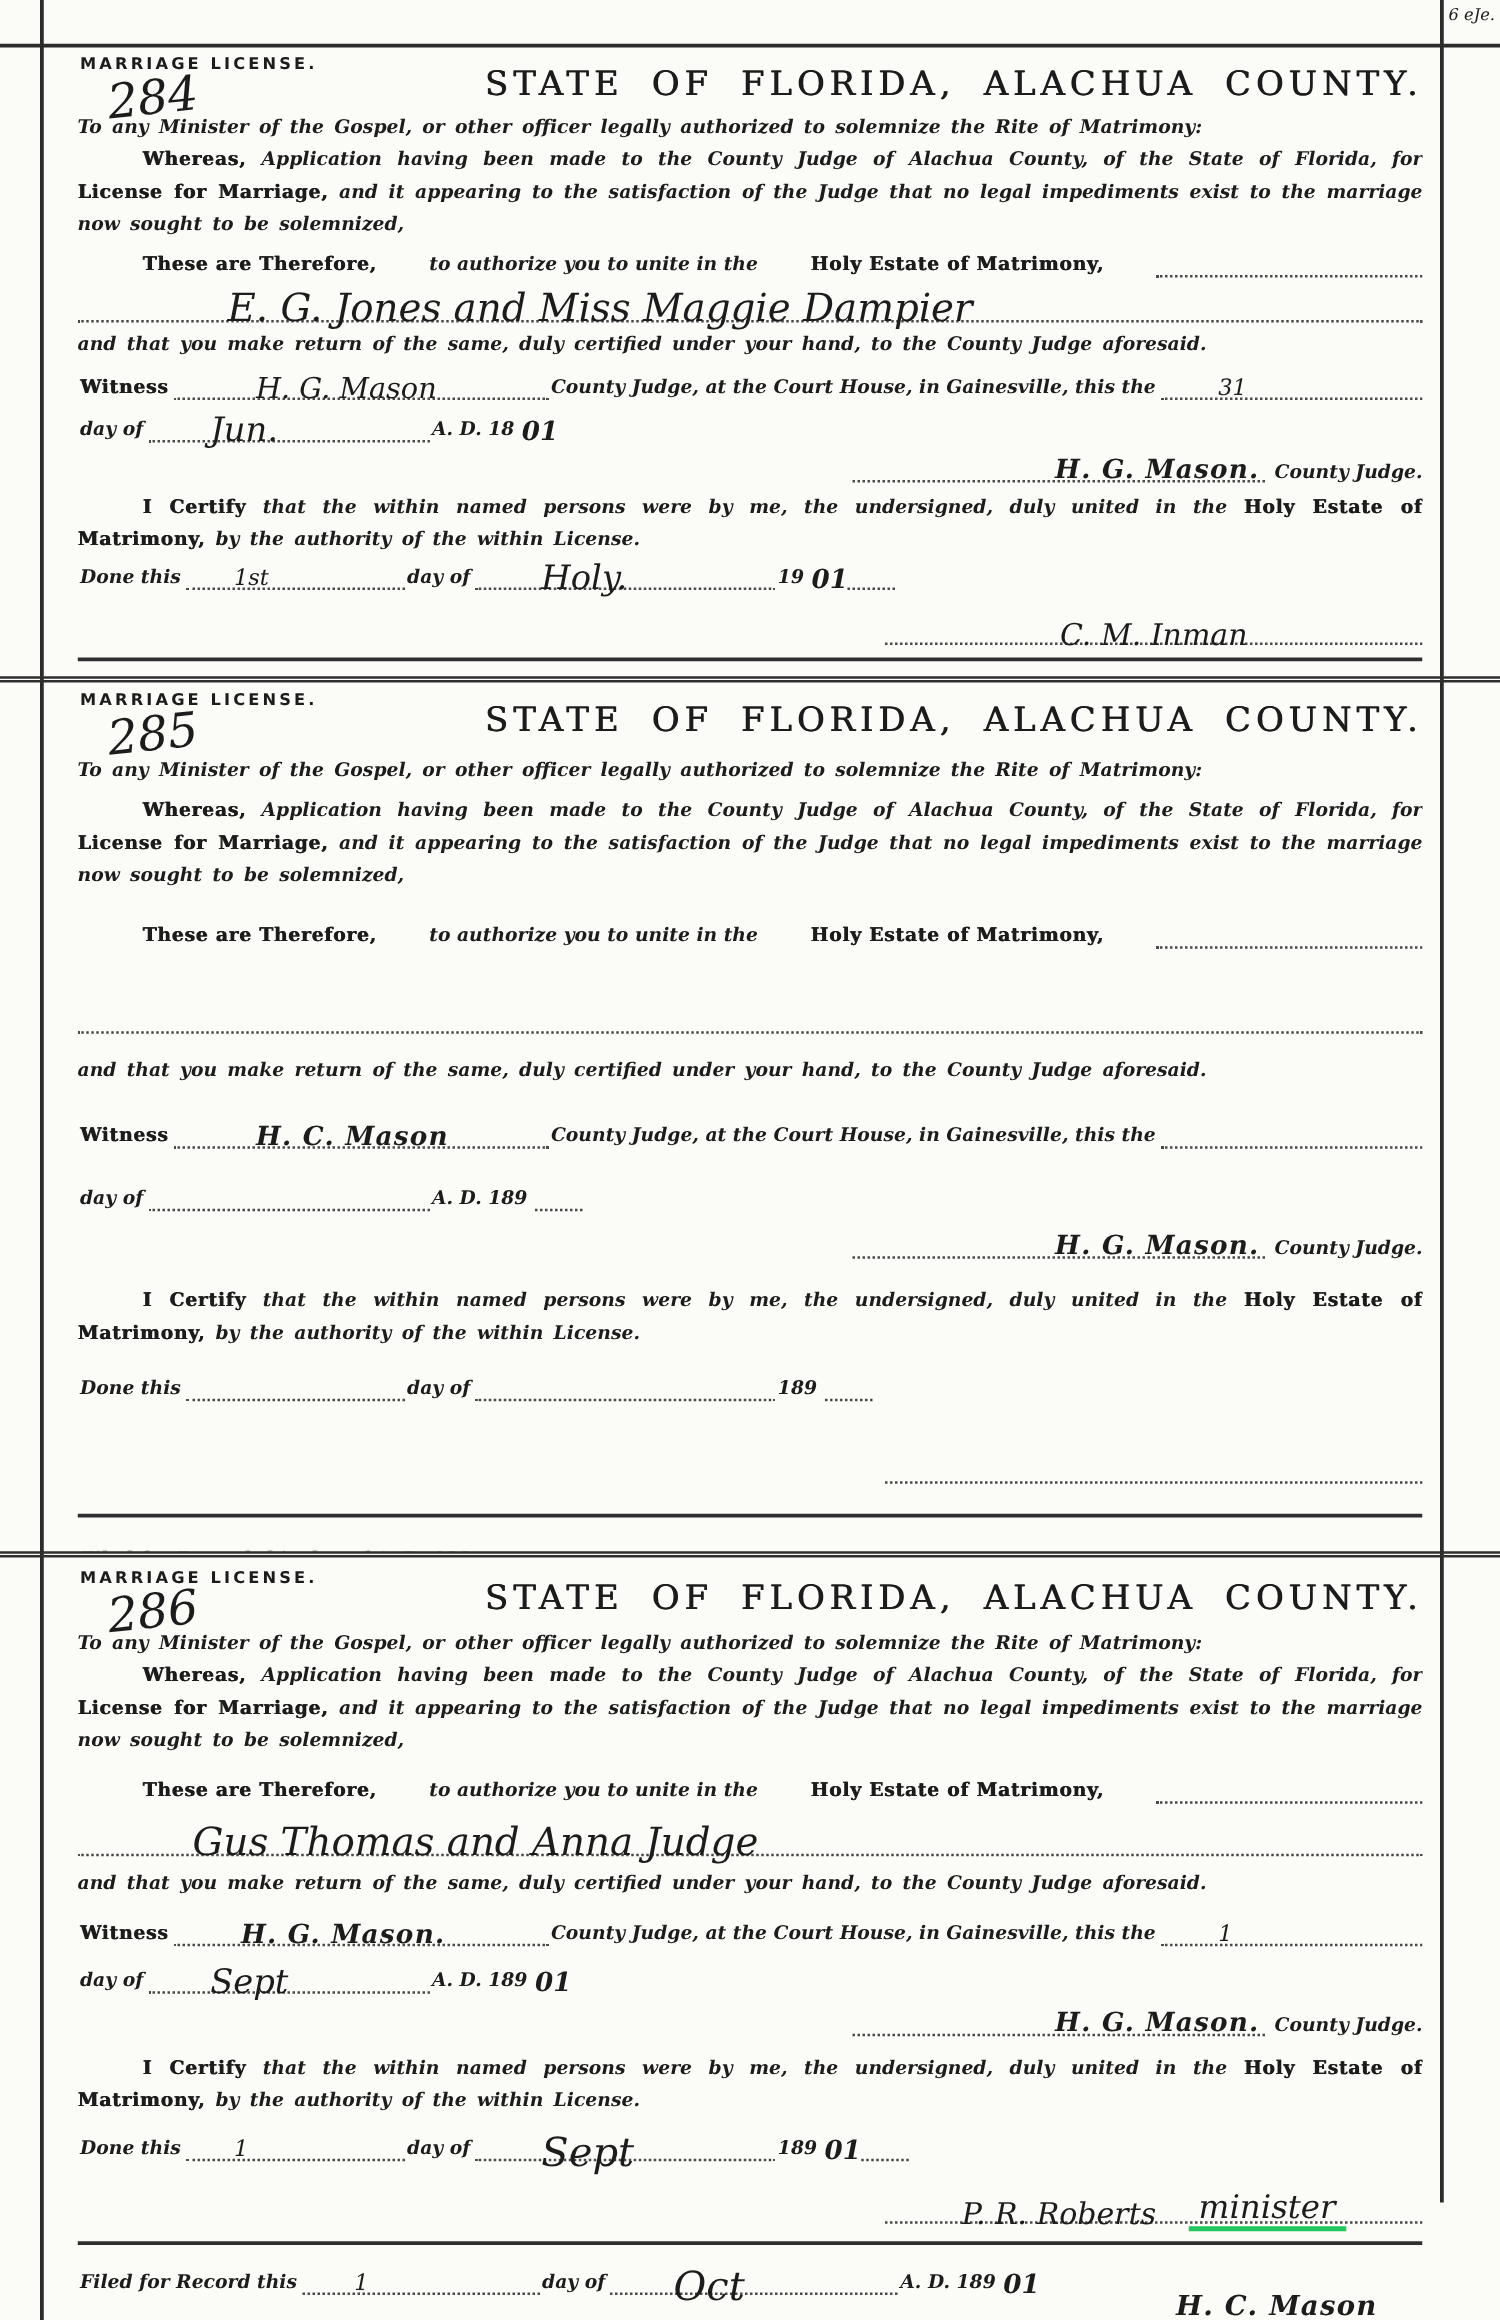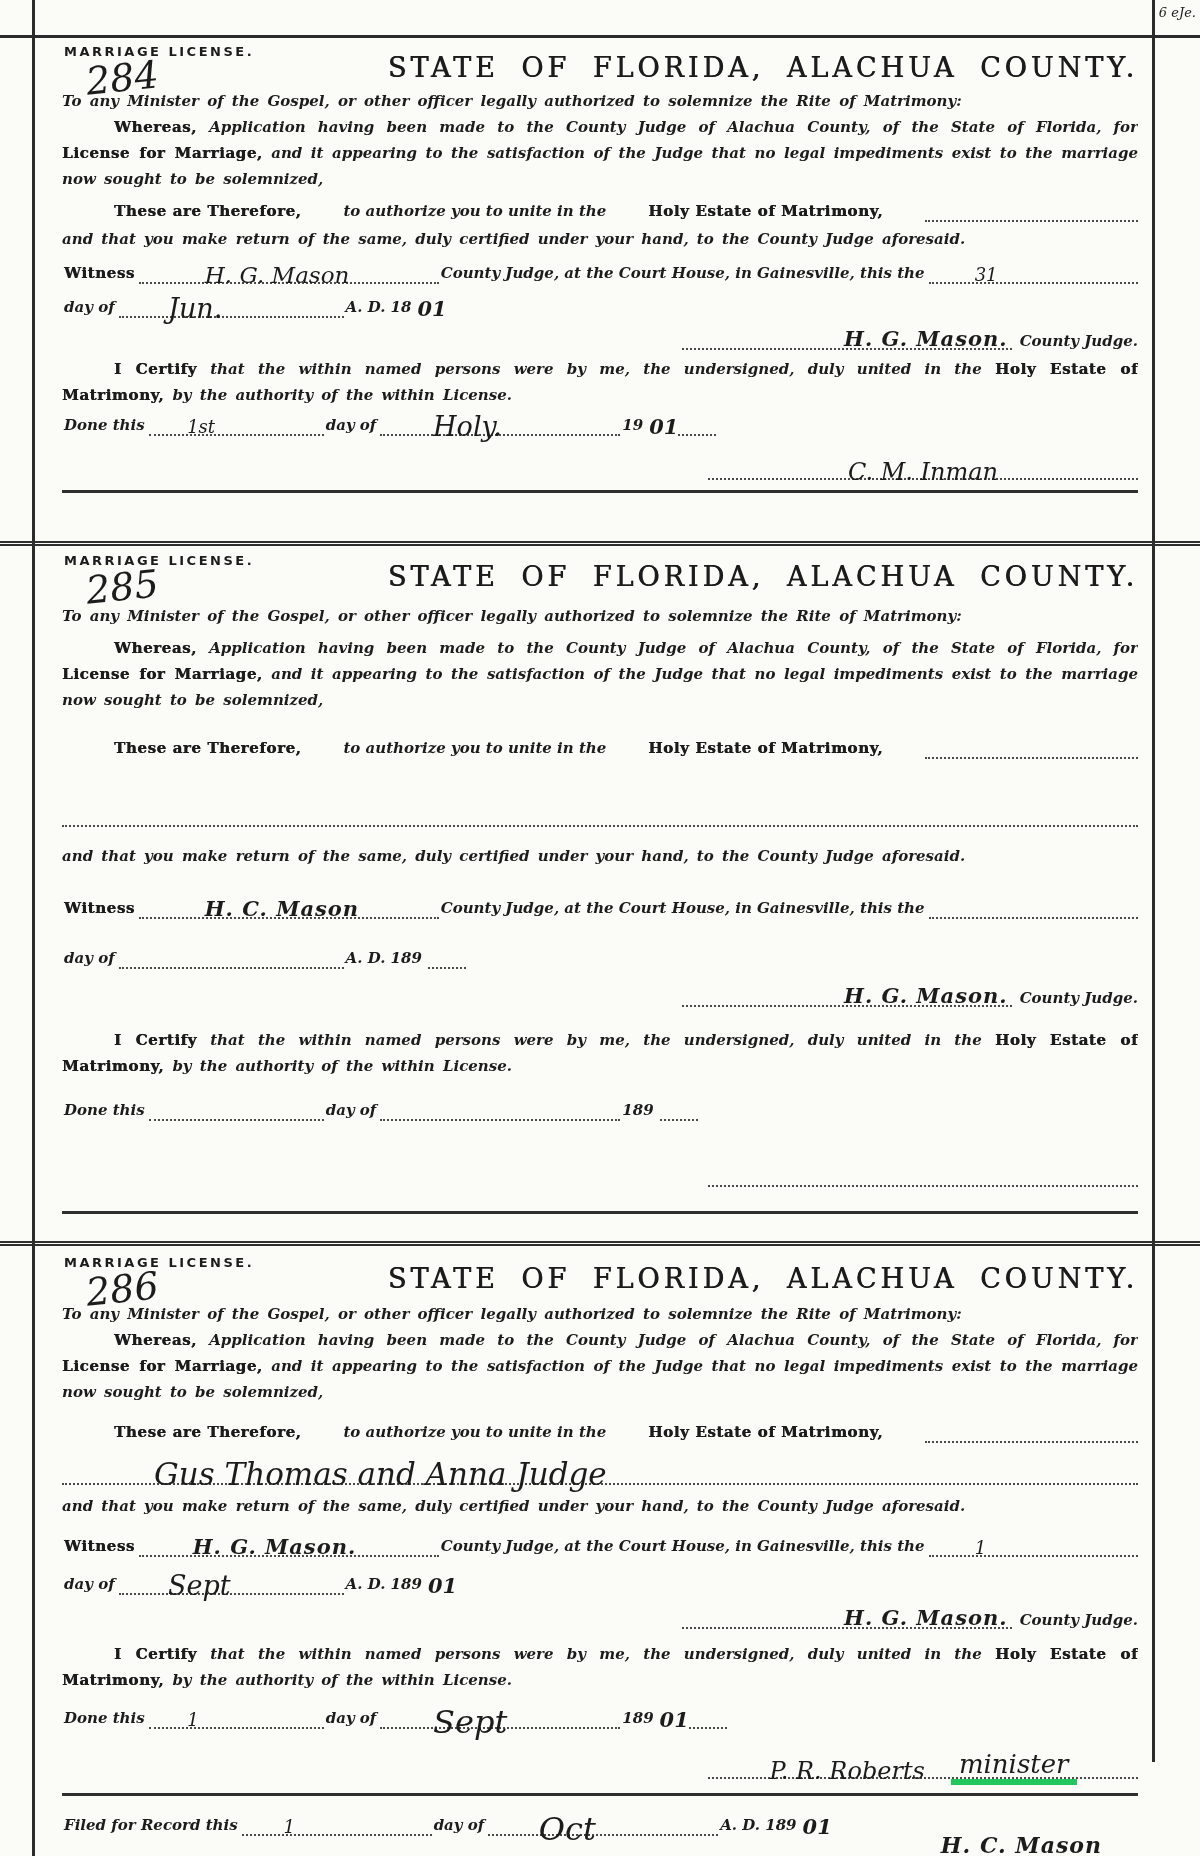--- a/index.html
+++ b/index.html
@@ -80,21 +80,21 @@
 
   .certify { margin-top:6px; }
   .done { margin-top:6px; }
   .done .w-day { width:175px; }
   .done .w-month { width:240px; }
 
   .minister-row { display:flex; justify-content:flex-end; margin-top:4px; height:40px; }
   .sig-area { width:430px; border-bottom:2px dotted #4a4a4a; position:relative;
               display:flex; align-items:flex-end; justify-content:center; gap:26px; }
   .sig { font-size:24px; position:relative; bottom:-8px; }
-  .minister-title { font-size:26px; border-bottom:6px solid #22c55e; padding:0 8px; }
+  .minister-title { font-size:26px; border-bottom:4px solid #22c55e; padding:0 8px; }
   .minister-title:empty { display:none; }
 
   .filed-sep { border-top:3px solid #2f2f2f; margin-top:10px; }
   .filed { margin-top:14px; }
   .filed .w-day { width:190px; }
   .filed .w-month { width:230px; }
 
   .stamp-row { display:flex; justify-content:flex-end; margin-top:6px; height:28px; }
   .stamp-row .dotted { width:410px; flex:none; }
   .stamp-row .stamp { position:absolute; right:36px; bottom:-3px; font-size:22px; }
@@ -157,20 +157,23 @@
       <span>Application having been made to the County Judge of Alachua County, of the State of Florida, for</span>
       <span class="bl">License for Marriage,</span>
       <span>and it appearing to the satisfaction of the Judge that no legal impediments exist to the marriage now sought to be solemnized,</span>
     </p>
     <div class="fill-row therefore">
       <span class="bl">These are Therefore,</span>
       <span class="mid">to authorize you to unite in the</span>
       <span class="bl">Holy Estate of Matrimony,</span>
       <span class="dotted grow"></span>
     </div>
+    <div class="couple-line">
+      <span class="script couple">E. G. Jones and Miss Maggie Dampier</span>
+    </div>
     <p class="form-text return">and that you make return of the same, duly certified under your hand, to the County Judge aforesaid.</p>
     <div class="fill-row witness">
       <span class="bl lbl">Witness</span>
       <span class="dotted w-name">
           <span class="script entry-name">H. G. Mason</span>
         </span>
       <span class="lbl">County Judge, at the Court House, in Gainesville, this the</span>
       <span class="dotted grow">
           <span class="script entry-day">31</span>
         </span>

